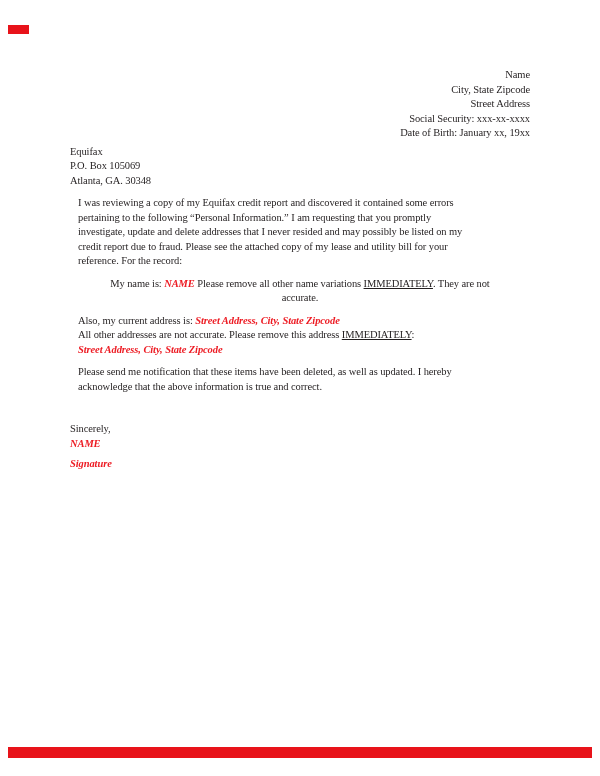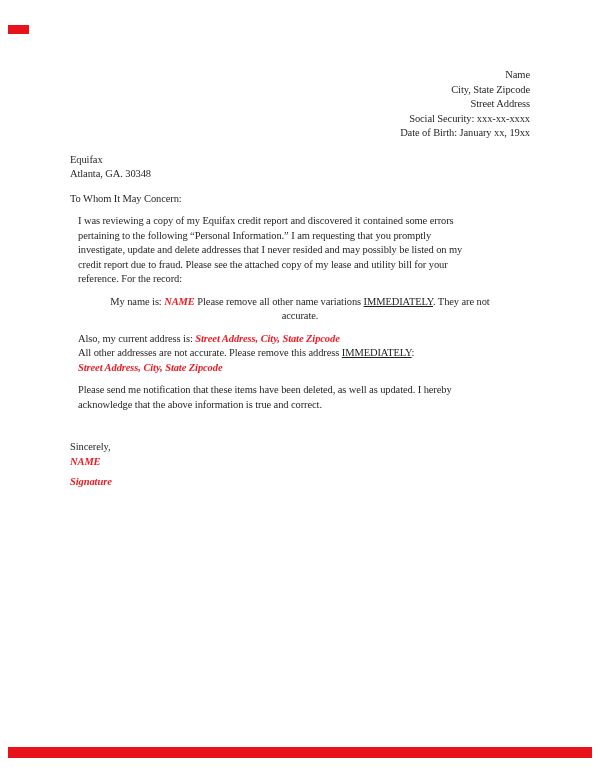--- a/index.html
+++ b/index.html
@@ -39,21 +39,21 @@
     position: absolute;
     left: 70px;
     top: 68px;
     width: 460px;
     white-space: nowrap;
   }
   .sender-block {
     text-align: right;
   }
   .recipient-block {
-    margin-top: 12px;
+    margin-top: 4px;
   }
   .salutation {
     margin: 10px 0 0 0;
   }
   p.para {
     margin: 8px;
   }
   .m-intro   { margin-top: 13px; }
   .m-name    { margin-top: 12px; text-align: center; }
   .m-addr    { margin-top: 16px; }
@@ -81,24 +81,24 @@
     <div class="sender-block">
       <div>Name</div>
       <div>City, State Zipcode</div>
       <div>Street Address</div>
       <div>Social Security: xxx-xx-xxxx</div>
       <div>Date of Birth: January xx, 19xx</div>
     </div>
 
     <div class="recipient-block">
       <div>Equifax</div>
+      <div>P.O. Box 105069</div>
       <div>Atlanta, GA. 30348</div>
     </div>
 
-    <p class="salutation">To Whom It May Concern:</p>
 
     <p class="para m-intro">
       <span>I was reviewing a copy of my Equifax credit report and discovered it contained some errors</span><br>
       <span>pertaining to the following “Personal Information.” I am requesting that you promptly</span><br>
       <span>investigate, update and delete addresses that I never resided and may possibly be listed on my</span><br>
       <span>credit report due to fraud. Please see the attached copy of my lease and utility bill for your</span><br>
       <span>reference. For the record:</span>
     </p>
 
     <p class="para m-name">

